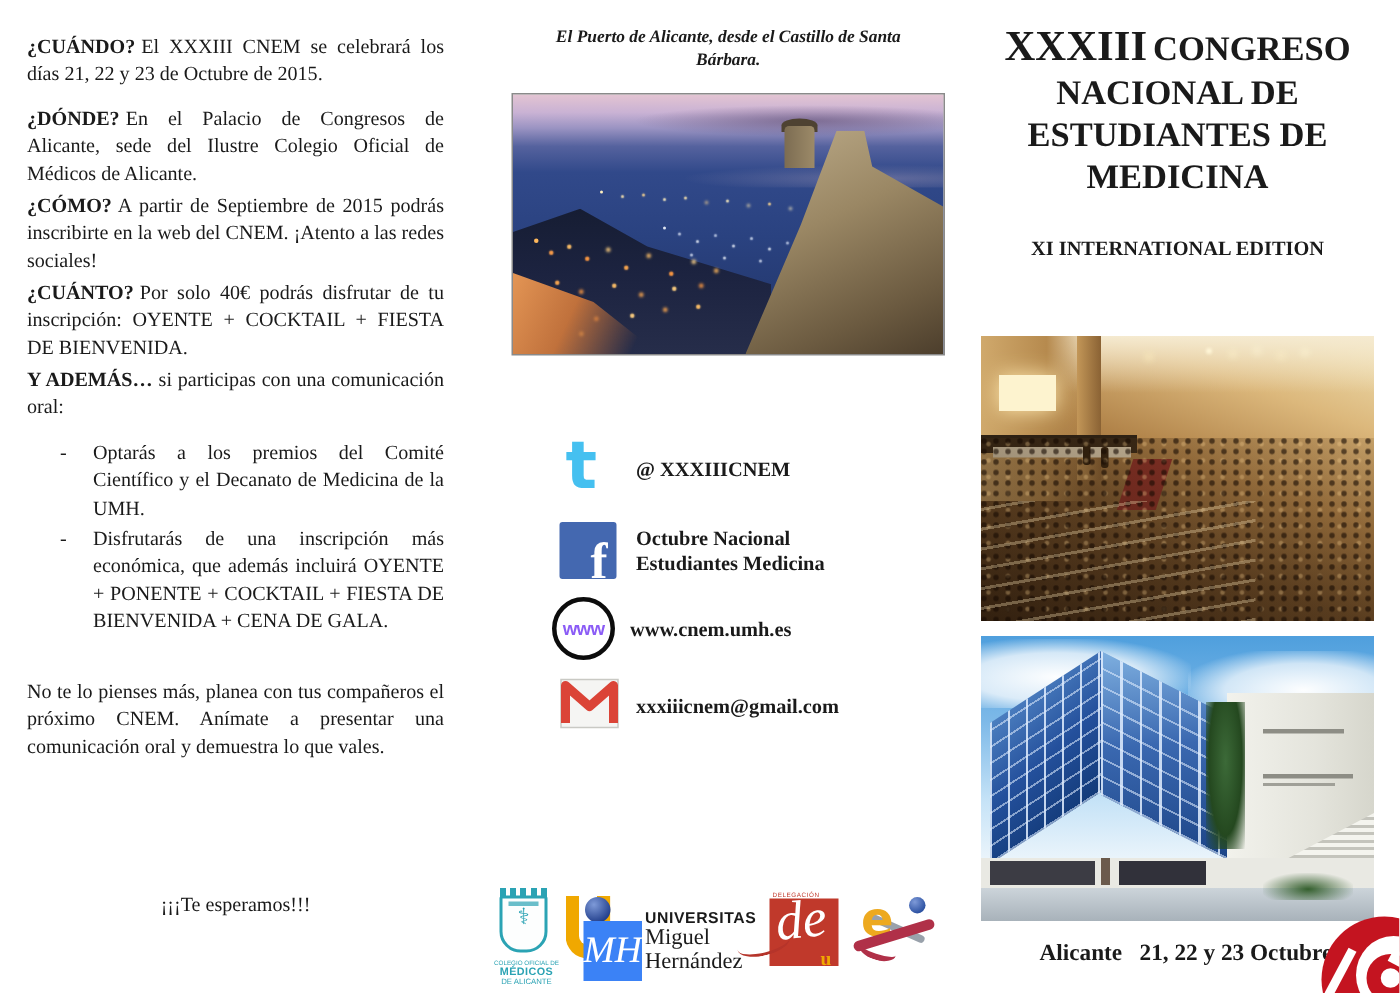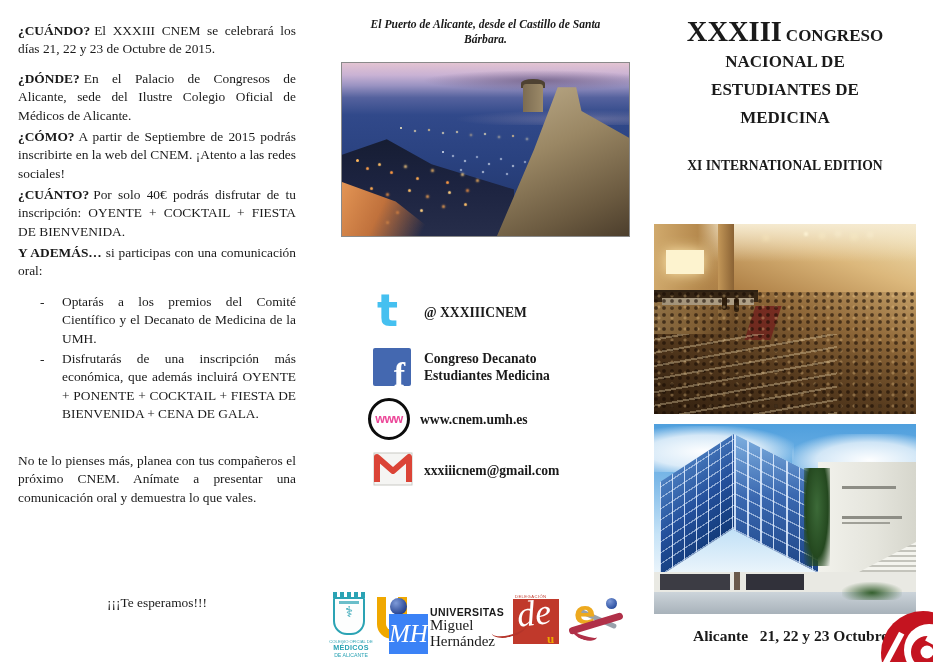--- a/index.html
+++ b/index.html
@@ -52,21 +52,21 @@
 
   
   .social-row { position:absolute; }
   .soc-label { position:absolute; left:0; top:0; font-weight:bold; font-size:13.6px; line-height:17px; white-space:nowrap; }
   .tw-icon { position:absolute; left:377px; top:294px; width:32px; height:36px; color:#45c0f0;
              font-family:"DejaVu Sans",sans-serif; font-weight:bold; font-size:44px; line-height:34px; }
   .fb-icon { position:absolute; left:373px; top:348px; width:38px; height:38px; background:#4468b0; border-radius:2px; overflow:hidden; }
   .fb-f { position:absolute; right:6px; bottom:-8px; color:#fff; font-size:34px; font-weight:bold; font-family:"Liberation Serif",serif; }
   .www-icon { position:absolute; left:368px; top:398px; width:42px; height:42px; border:3.5px solid #0c0c0c; border-radius:50%;
               background:#fff; display:flex; align-items:center; justify-content:center;
-              font-family:"Liberation Sans",sans-serif; font-size:12.5px; font-weight:bold; letter-spacing:-.5px; color:#ec4899; }
+              font-family:"Liberation Sans",sans-serif; font-size:12.5px; font-weight:bold; letter-spacing:-.5px; color:#8b5cf6; }
   .gm-icon { position:absolute; left:373px; top:452px; width:40px; height:34px; }
 
   
   .logo-group { position:absolute; }
   .crest { position:absolute; left:0; top:0; width:36px; height:46px; }
   .crest-teeth { position:absolute; left:2px; top:0; width:32px; height:6px;
                  background:repeating-linear-gradient(90deg,#2ba3b4 0 4px,rgba(0,0,0,0) 4px 7px); }
   .crest-body { position:absolute; left:2px; top:5px; width:32px; height:38px; border:2.5px solid #2ba3b4;
                 border-radius:2px 2px 14px 14px; background:#fdfefe; }
   .crest-sym { position:absolute; left:0; top:10px; width:36px; text-align:center; color:#2ba3b4; font-size:15px; line-height:20px; }
@@ -97,21 +97,21 @@
   .ceem-ball { position:absolute; left:38px; top:2px; width:11px; height:11px; border-radius:50%;
                background:radial-gradient(circle at 35% 30%,#7e9ad8,#2a4fa0 75%); }
   .ceem-bar1 { position:absolute; left:0; top:24px; width:56px; height:7px; background:#b03048; border-radius:4px; transform:rotate(-17deg); }
   .ceem-bar2 { position:absolute; left:8px; top:20px; width:42px; height:5px; background:#99a1ab; border-radius:3px; transform:rotate(24deg); }
   .ceem-leg { position:absolute; left:4px; top:30px; width:26px; height:14px; border-bottom:4px solid #b03048;
               border-radius:50%; transform:rotate(18deg); }
 
   
   .title-line { position:absolute; left:652px; width:266px; text-align:center; font-weight:bold; line-height:28px; }
   .t-big { font-size:28.5px; }
-  .t-norm { font-size:17px; }
+  .t-norm { font-size:23px; }
   .subtitle { position:absolute; left:652px; top:158px; width:266px; text-align:center; font-weight:bold; font-size:13.6px; }
 
   
   .conf { position:absolute; left:654px; top:224px; width:262px; height:190px; overflow:hidden;
           background:linear-gradient(200deg,#f0e0b2 0%,#dcb87c 22%,#b08248 45%,#74512b 68%,#46301a 100%); }
   .c-ceiling { position:absolute; left:0; top:0; width:100%; height:20%;
                background:linear-gradient(180deg,#f5ead0 0%,rgba(240,224,178,0) 100%); }
   .c-lights { position:absolute; left:150px; top:8px; width:4px; height:4px; border-radius:50%; background:#fff6d8;
               box-shadow:16px 2px 4px #fff3cc,32px 0 4px #fff6d8,48px 3px 5px #fff3cc,64px 1px 4px #fff6d8,-40px 4px 4px #ffefc0; filter:blur(1px); }
   .c-wall { position:absolute; left:0; top:0; width:28%; height:58%;
@@ -217,21 +217,21 @@
 
   <div class="social-row" data-interactable="true">
     <div class="tw-icon" data-interactable="false">t</div>
     <div class="soc-label" style="left:424px; top:304px" data-interactable="false">@ XXXIIICNEM</div>
   </div>
 
   <div class="social-row" data-interactable="true">
     <div class="fb-icon" data-interactable="false">
       <span class="fb-f" data-interactable="false">f</span>
     </div>
-    <div class="soc-label" style="left:424px; top:350px" data-interactable="false">Congreso Decanato</div>
+    <div class="soc-label" style="left:424px; top:350px" data-interactable="false">Octubre Nacional</div>
     <div class="soc-label" style="left:424px; top:367px" data-interactable="false">Estudiantes Medicina</div>
   </div>
 
   <div class="social-row" data-interactable="true">
     <div class="www-icon" data-interactable="false">www</div>
     <div class="soc-label" style="left:420px; top:411px" data-interactable="false">www.cnem.umh.es</div>
   </div>
 
   <div class="social-row" data-interactable="true">
     <div class="gm-icon" data-interactable="false">

